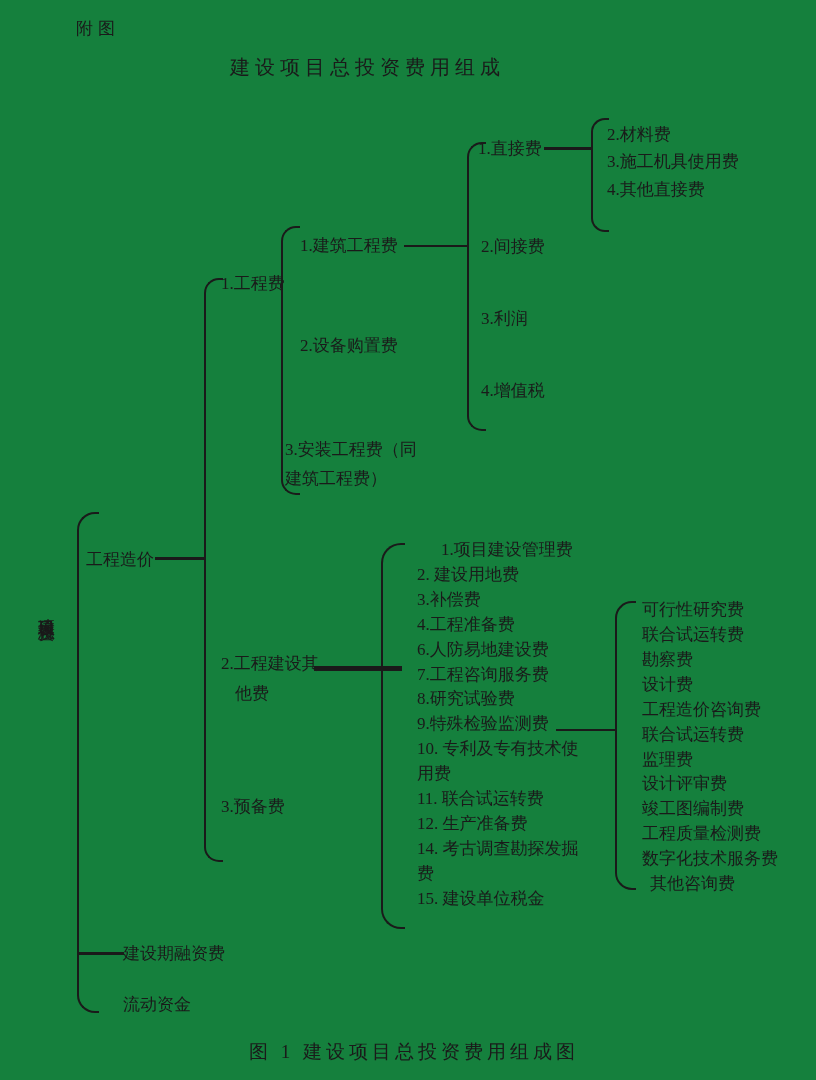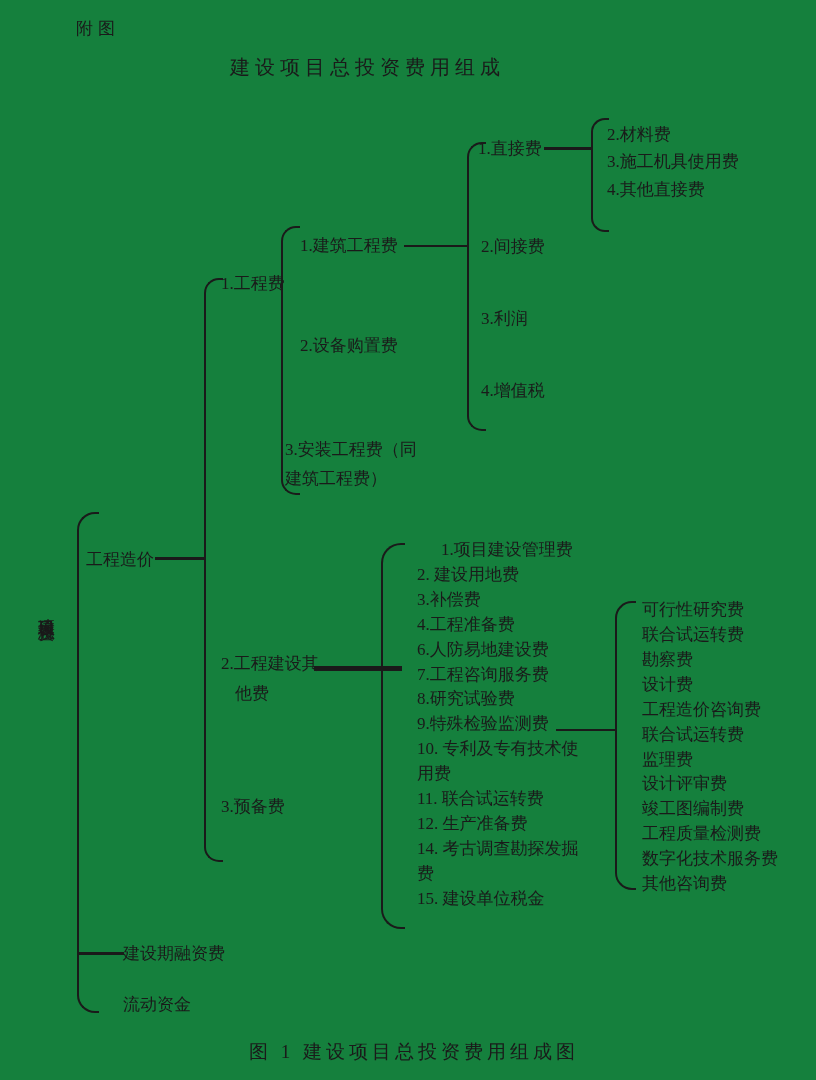--- a/index.html
+++ b/index.html
@@ -100,18 +100,18 @@
     <div style="line-height:24.92px;">联合试运转费</div>
     <div style="line-height:24.92px;">勘察费</div>
     <div style="line-height:24.92px;">设计费</div>
     <div style="line-height:24.92px;">工程造价咨询费</div>
     <div style="line-height:24.92px;">联合试运转费</div>
     <div style="line-height:24.92px;">监理费</div>
     <div style="line-height:24.92px;">设计评审费</div>
     <div style="line-height:24.92px;">竣工图编制费</div>
     <div style="line-height:24.92px;">工程质量检测费</div>
     <div style="line-height:24.92px;">数字化技术服务费</div>
-    <div style="line-height:24.92px;">其他咨询费</div>
+    <div style="line-height:24.92px;margin-left:8px;">其他咨询费</div>
   </div>
 
   <div class="t caption" style="left:249px; top:1040px;">图 1  建设项目总投资费用组成图</div>
 
 </div>
 
 </body></html>

